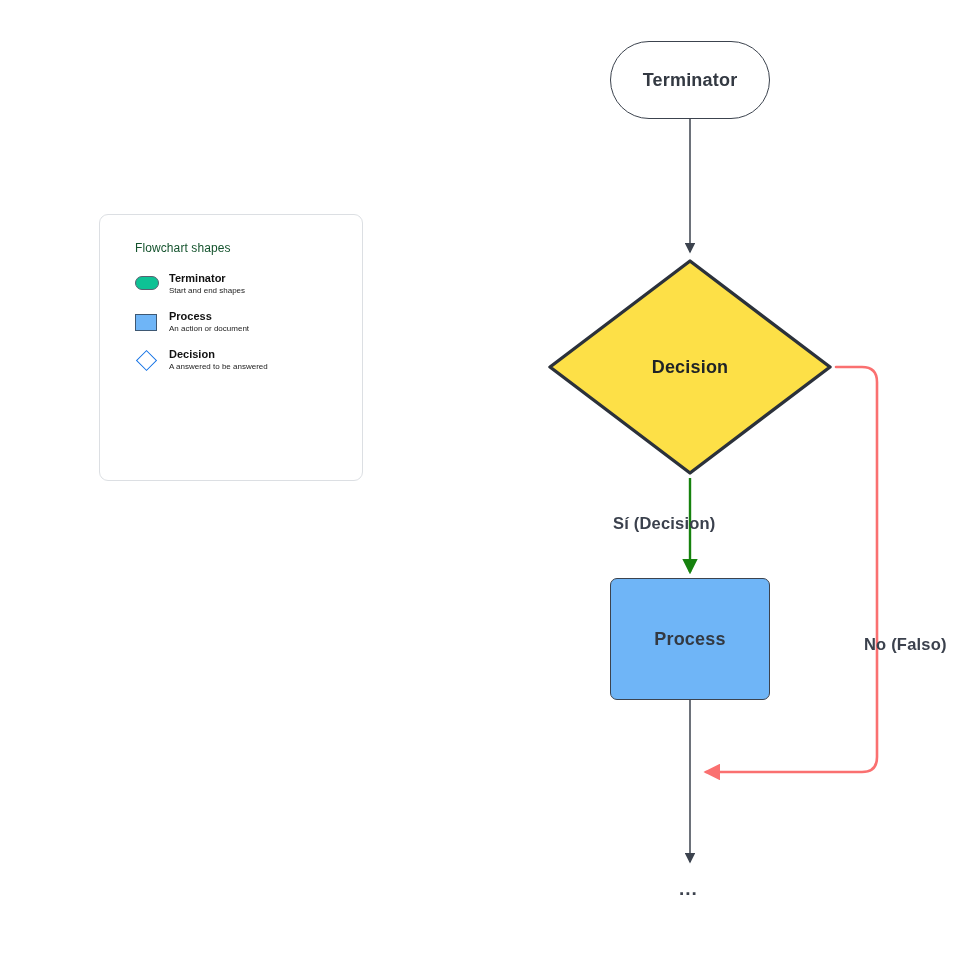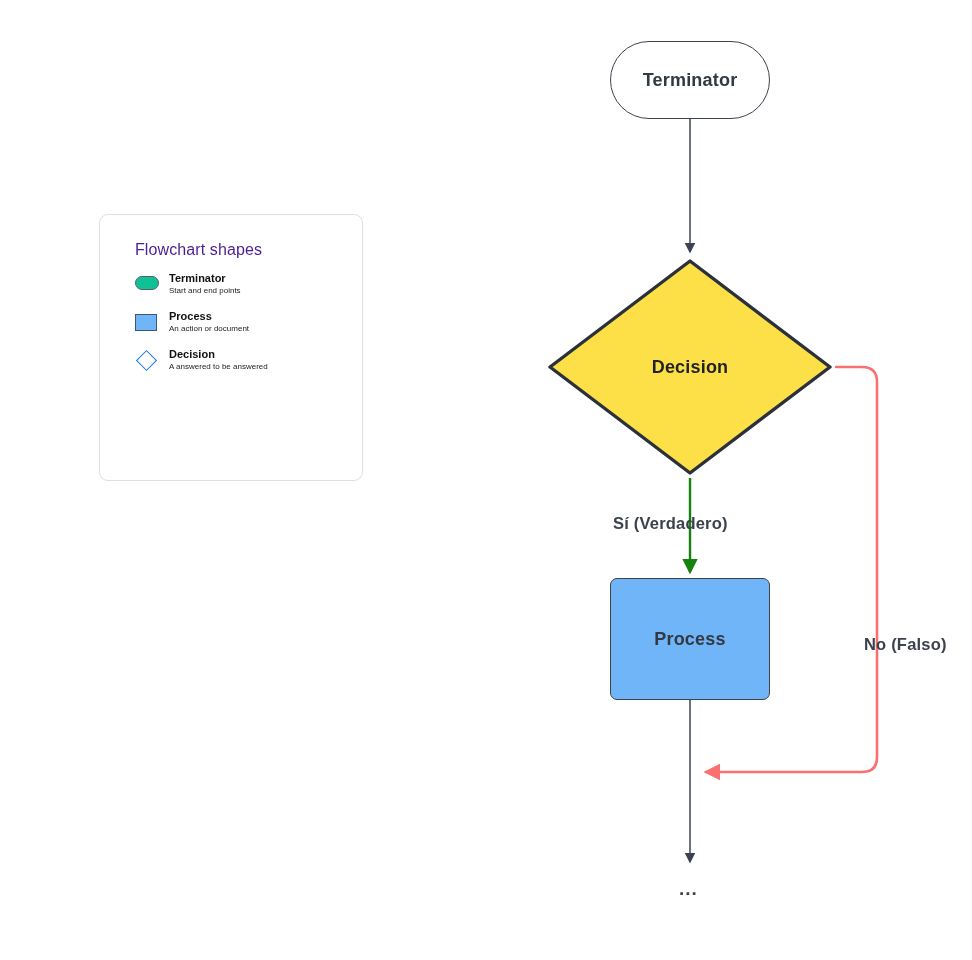--- a/index.html
+++ b/index.html
@@ -34,23 +34,23 @@
     background: #ffffff;
     border: 1px solid #dcdfe3;
     border-radius: 9px;
     box-sizing: border-box;
     z-index: 5;
   }
   .legend-title {
     position: absolute;
     left: 35px;
     top: 26px;
-    font-size: 16px;
+    font-size: 12px;
     font-weight: 400;
-    color: #4c1d95;
+    color: #14532d;
     letter-spacing: 0.1px;
     white-space: nowrap;
   }
   .legend-list {
     position: absolute;
     left: 0;
     top: 58px;
     width: 100%;
   }
   .legend-item {
@@ -231,21 +231,21 @@
   <div class="legend-title">Flowchart shapes</div>
 
   <div class="legend-list">
 
     <div class="legend-item">
       <div class="legend-icon">
         <div class="ic-terminator"></div>
       </div>
       <div class="legend-text">
         <div class="legend-name">Terminator</div>
-        <div class="legend-desc">Start and end points</div>
+        <div class="legend-desc">Start and end shapes</div>
       </div>
     </div>
 
     <div class="legend-item">
       <div class="legend-icon">
         <div class="ic-process"></div>
       </div>
       <div class="legend-text">
         <div class="legend-name">Process</div>
         <div class="legend-desc">An action or document</div>
@@ -275,16 +275,16 @@
   <svg class="diamond-svg" width="290" height="222" viewBox="0 0 290 222">
     <path d="M 145 5 L 285 111 L 145 217 L 5 111 Z" fill="#fde047" stroke="#2b313b" stroke-width="3.4" stroke-linejoin="round"></path>
   </svg>
   <span class="node-label">Decision</span>
 </div>
 
 <div class="node" id="node-process">
   <span class="node-label">Process</span>
 </div>
 
-<div class="edge-label" id="label-yes">Sí (Verdadero)</div>
+<div class="edge-label" id="label-yes">Sí (Decision)</div>
 <div class="edge-label" id="label-no">No (Falso)</div>
 
 <div id="end-ellipsis">...</div>
 
 </body></html>

